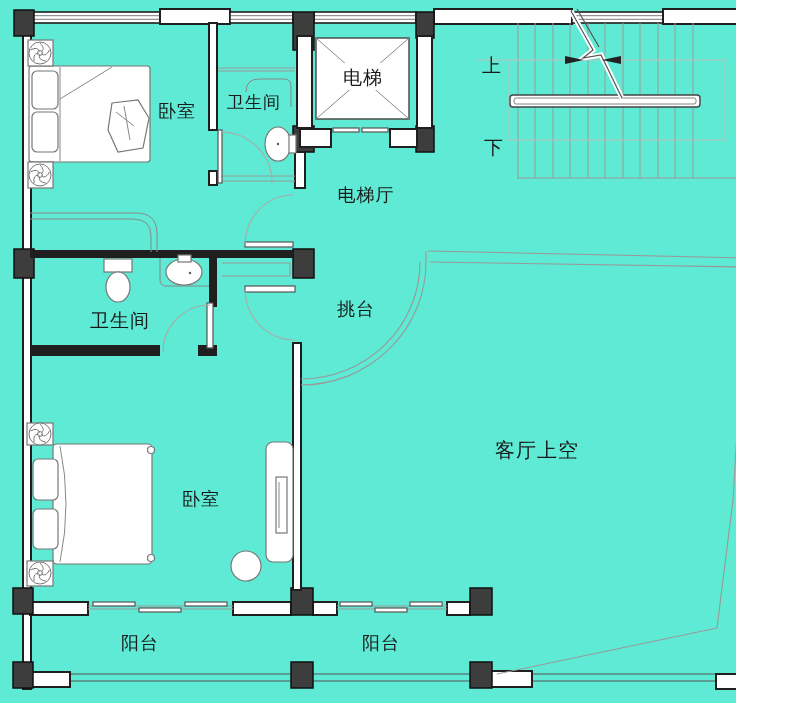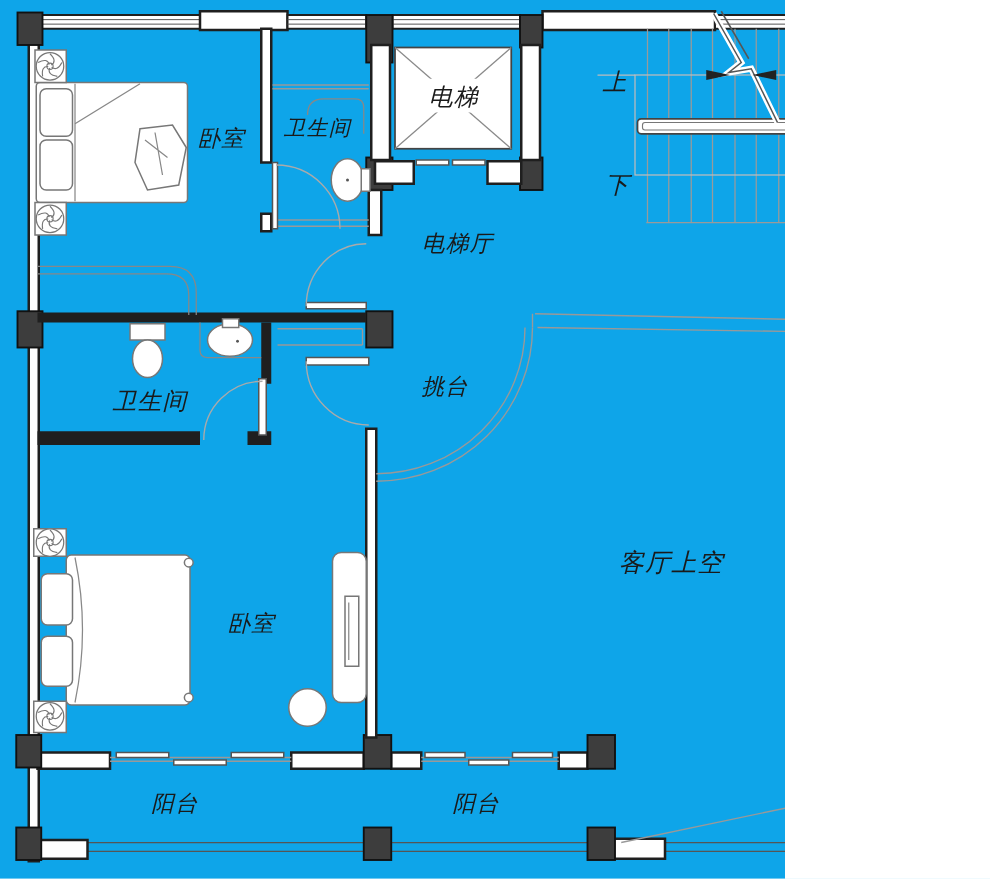--- a/index.html
+++ b/index.html
@@ -1,16 +1,16 @@
 <!DOCTYPE html>
 <html><head>
 <meta charset="utf-8">
 <style>
   html,body{margin:0;padding:0;background:#ffffff;}
-  #plan-wrap{width:628px;height:703px;background:#0ea5e9;position:relative;overflow:hidden;font-style:italic;}
+  #plan-wrap{width:736px;height:703px;background:#5eead4;position:relative;overflow:hidden;}
   svg{display:block;}
   .wall-hollow{fill:#ffffff;stroke:#1f1f1f;stroke-width:2;}
   .wall-solid{fill:#1f1f1f;stroke:none;}
   .column{fill:#3d3d3d;stroke:#111111;stroke-width:1.5;}
   .win{fill:#ffffff;stroke:#1f1f1f;stroke-width:1.6;}
   .win-line{stroke:#555555;stroke-width:0.8;}
   .thin{stroke:#999999;fill:none;stroke-width:1.1;}
   .lt{stroke:#bdbdbd;fill:none;stroke-width:1;}
   .step{stroke:#9a9a9a;stroke-width:1;}
   .furn{stroke:#777777;fill:#ffffff;stroke-width:1.2;}

